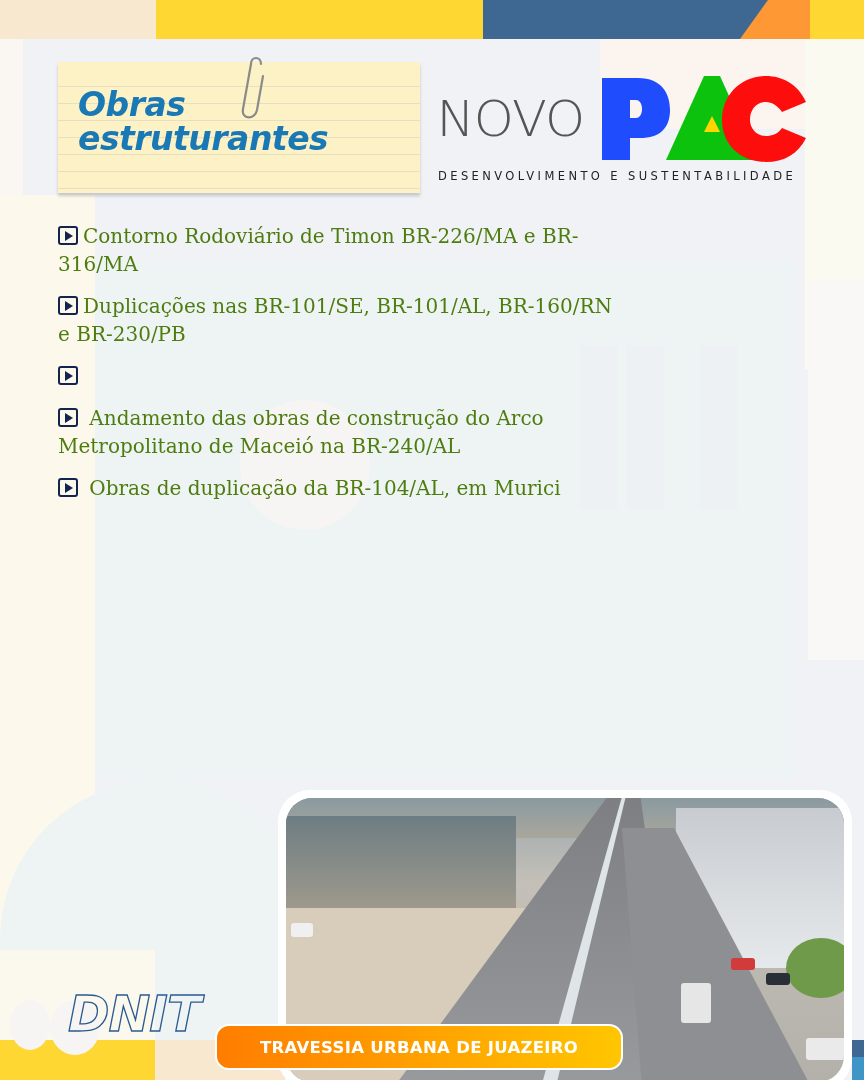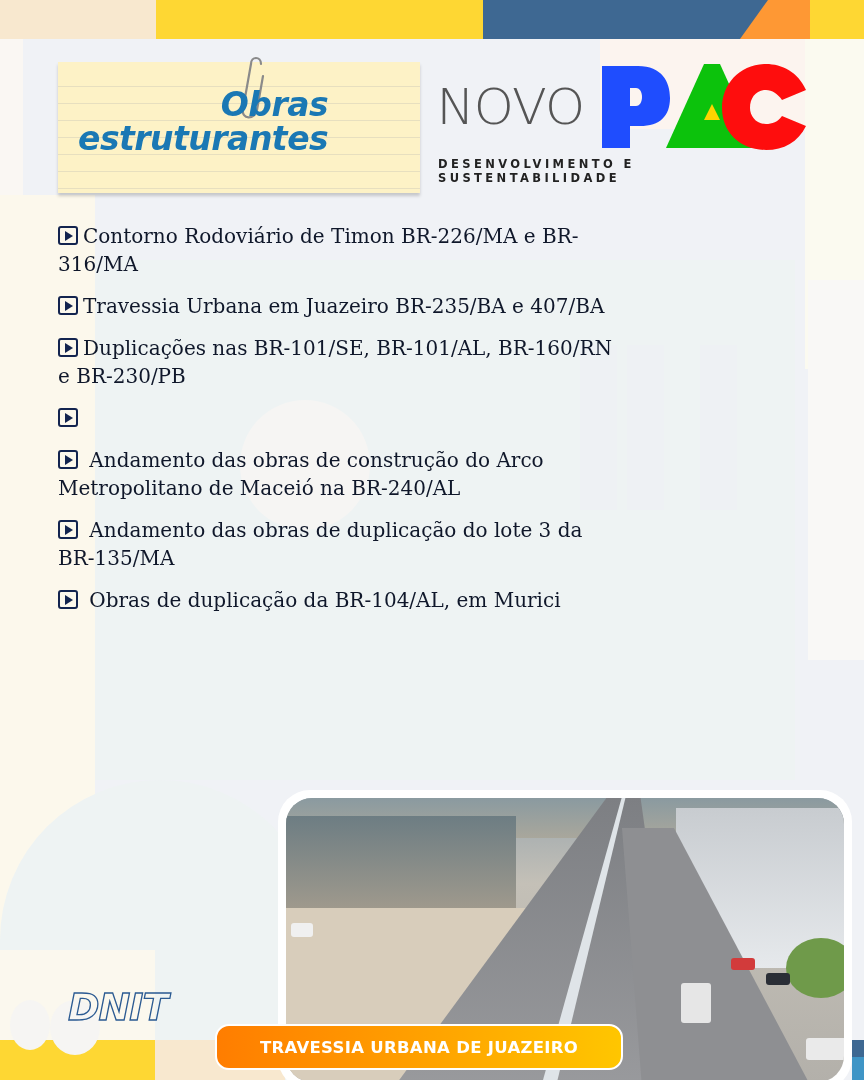--- a/index.html
+++ b/index.html
@@ -37,42 +37,42 @@
     .note-card {
       position: absolute; left: 58px; top: 62px; width: 362px; height: 131px;
       background: #fdf2c6;
       background-image: repeating-linear-gradient(to bottom, transparent 0, transparent 16px, #e7dfbf 16px, #e7dfbf 17px);
       background-position: 0 8px;
       box-shadow: 0 3px 3px rgba(0,0,0,0.18);
     }
     .note-title {
       position: absolute; left: 20px; top: 26px;
       font-family: "DejaVu Sans", sans-serif; font-weight: bold; font-style: italic;
-      color: #1a78b4; font-size: 33px; line-height: 34px; letter-spacing: -0.5px; text-align: right;
+      color: #1a78b4; font-size: 33px; line-height: 34px; letter-spacing: -0.5px;
     }
     .paperclip { position: absolute; left: 175px; top: -8px; }
 
     
-    .logo { position: absolute; left: 438px; top: 60px; width: 380px; height: 115px; }
+    .logo { position: absolute; left: 438px; top: 72px; width: 380px; height: 115px; }
     .logo-novo {
       position: absolute; left: 0; top: 18px;
       font-family: "DejaVu Sans", sans-serif; font-weight: 200; font-size: 50px;
       color: #555; letter-spacing: -1px; transform: scaleX(1.02);
     }
     .logo-pac { position: absolute; left: 162px; top: 0; }
     .logo-sub {
       position: absolute; left: 0; top: 97px; width: 372px;
-      font-family: "DejaVu Sans", sans-serif; font-weight: bold; font-size: 11.5px;
+      font-family: "DejaVu Sans", sans-serif; font-weight: normal; font-size: 11.5px;
       letter-spacing: 3.4px; color: #222;
     }
 
     
     .item-list { position: absolute; left: 58px; top: 222px; width: 560px; list-style: none; }
     .item {
-      display: block; color: #0f172a; font-size: 20px; line-height: 28px;
+      display: block; color: #4d7c0f; font-size: 20px; line-height: 28px;
       margin-bottom: 14px; font-family: "DejaVu Serif", serif;
     }
     .item .play-icon {
       display: inline-block; width: 20px; height: 19px; border: 2px solid #13244f;
       border-radius: 3px; position: relative; vertical-align: -2px; margin-right: 5px;
     }
     .item .play-icon::after {
       content: ""; position: absolute; left: 5px; top: 3px;
       border-left: 8px solid #13244f; border-top: 5px solid transparent; border-bottom: 5px solid transparent;
     }
@@ -113,21 +113,21 @@
       border-radius: 14px; border: 2px solid #fff;
       background: linear-gradient(90deg, #ff7d00 0%, #ffa400 55%, #ffc600 100%);
       color: #fff; font-family: "DejaVu Sans", sans-serif; font-weight: bold;
       font-size: 16.5px; display: flex; align-items: center; justify-content: center;
       letter-spacing: 0.3px;
     }
 
     .dnit-logo {
       position: absolute; left: 68px; top: 985px;
       font-family: "DejaVu Sans", sans-serif; font-weight: bold; font-style: italic;
-      font-size: 38px; color: transparent; -webkit-text-stroke: 1.3px #2b5a92;
+      font-size: 50px; color: transparent; -webkit-text-stroke: 1.3px #2b5a92;
       letter-spacing: -1px;
     }
     .corner-blue { position: absolute; left: 852px; top: 1040px; width: 12px; height: 40px; background: #3e6892; }
     .corner-blue2 { position: absolute; left: 852px; top: 1057px; width: 12px; height: 23px; background: #3f95c6; }
   </style>
 </head>
 <body>
 
 <div class="top-bar">
   <div class="seg seg-cream"></div>
@@ -173,25 +173,23 @@
     <path d="M66 88 L104 4 L120 4 L158 88 Z" fill="#0cc20c"></path>
     <path d="M104 60 L112 44 L120 60 Z" fill="#ffd400"></path>
 
     <path d="M206 30 C198 12 182 4 166 4 C140 4 122 24 122 48 C122 72 140 90 166 90 C184 90 198 82 206 66 L182 56 C178 62 172 64 166 64 C156 64 150 56 150 48 C150 38 156 30 166 30 C172 30 178 34 182 40 Z" fill="#fe0d0d"></path>
   </svg>
   <div class="logo-sub">DESENVOLVIMENTO E SUSTENTABILIDADE</div>
 </div>
 
 <ul class="item-list">
   <li class="item"><span class="play-icon"></span><span>Contorno Rodoviário de Timon BR-226/MA e BR-316/MA</span></li>
-  <li class="item"><span class="play-icon"></span><span>Travessia Urbana em Juazeiro BR-235/BA e 407/BA</span></li>
   <li class="item"><span class="play-icon"></span><span>Duplicações nas BR-101/SE, BR-101/AL, BR-160/RN e BR-230/PB</span></li>
   <li class="item"><span class="play-icon"></span></li>
   <li class="item"><span class="play-icon"></span><span> Andamento das obras de construção do Arco Metropolitano de Maceió na BR-240/AL</span></li>
-  <li class="item"><span class="play-icon"></span><span> Andamento das obras de duplicação do lote 3 da BR-135/MA</span></li>
   <li class="item"><span class="play-icon"></span><span> Obras de duplicação da BR-104/AL, em Murici</span></li>
 </ul>
 
 <div class="photo-frame">
   <div class="photo" title="Aerial view of an urban highway overpass with cars and buildings">
     <div class="sky"></div>
     <div class="buildings-left"></div>
     <div class="sand-left"></div>
     <div class="road-main"></div>
     <div class="road-median"></div>

